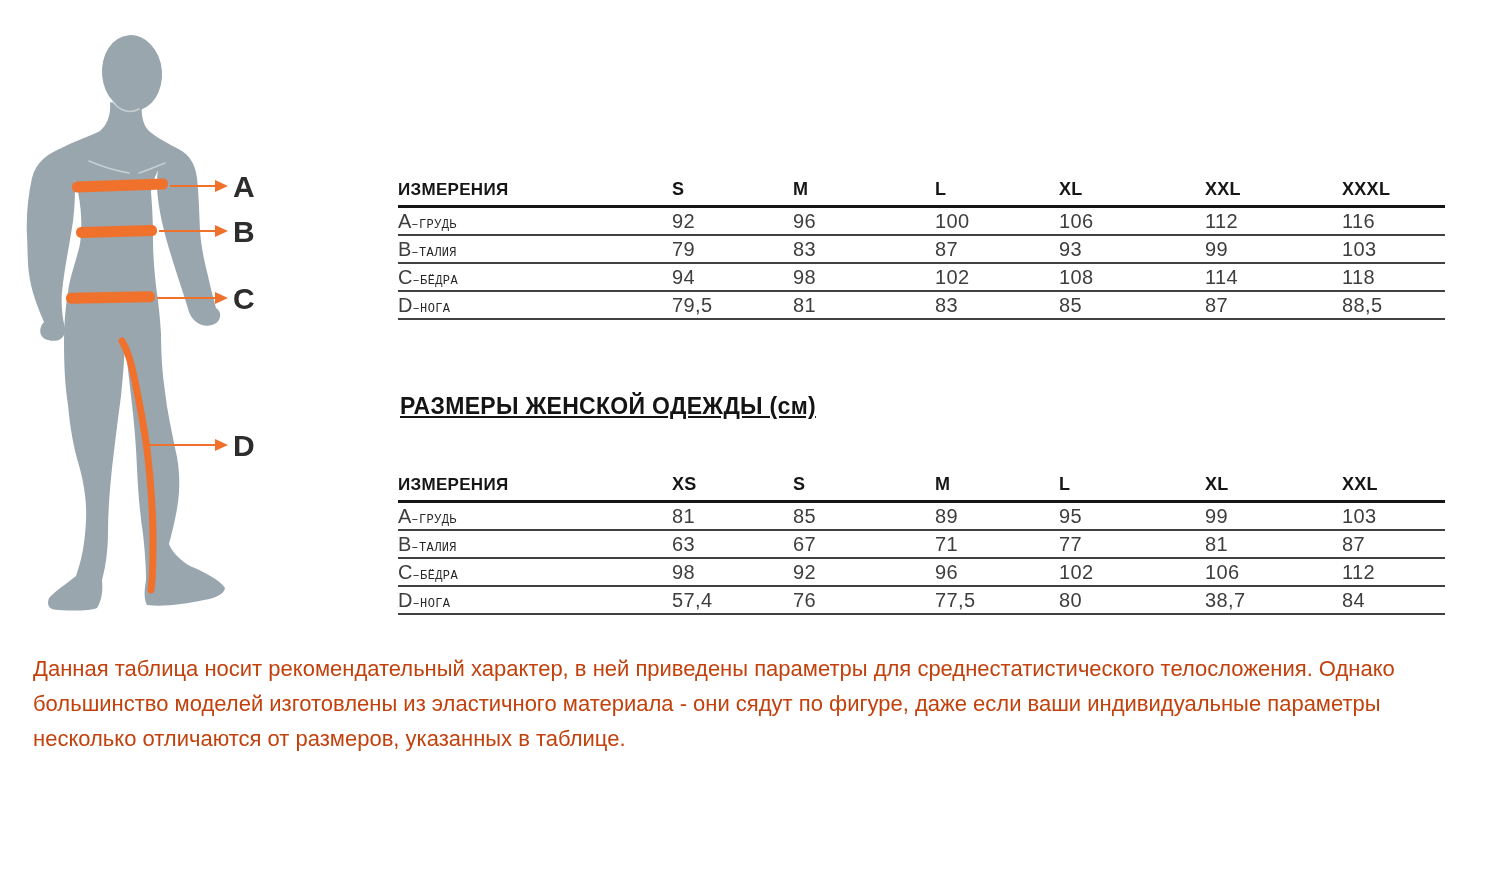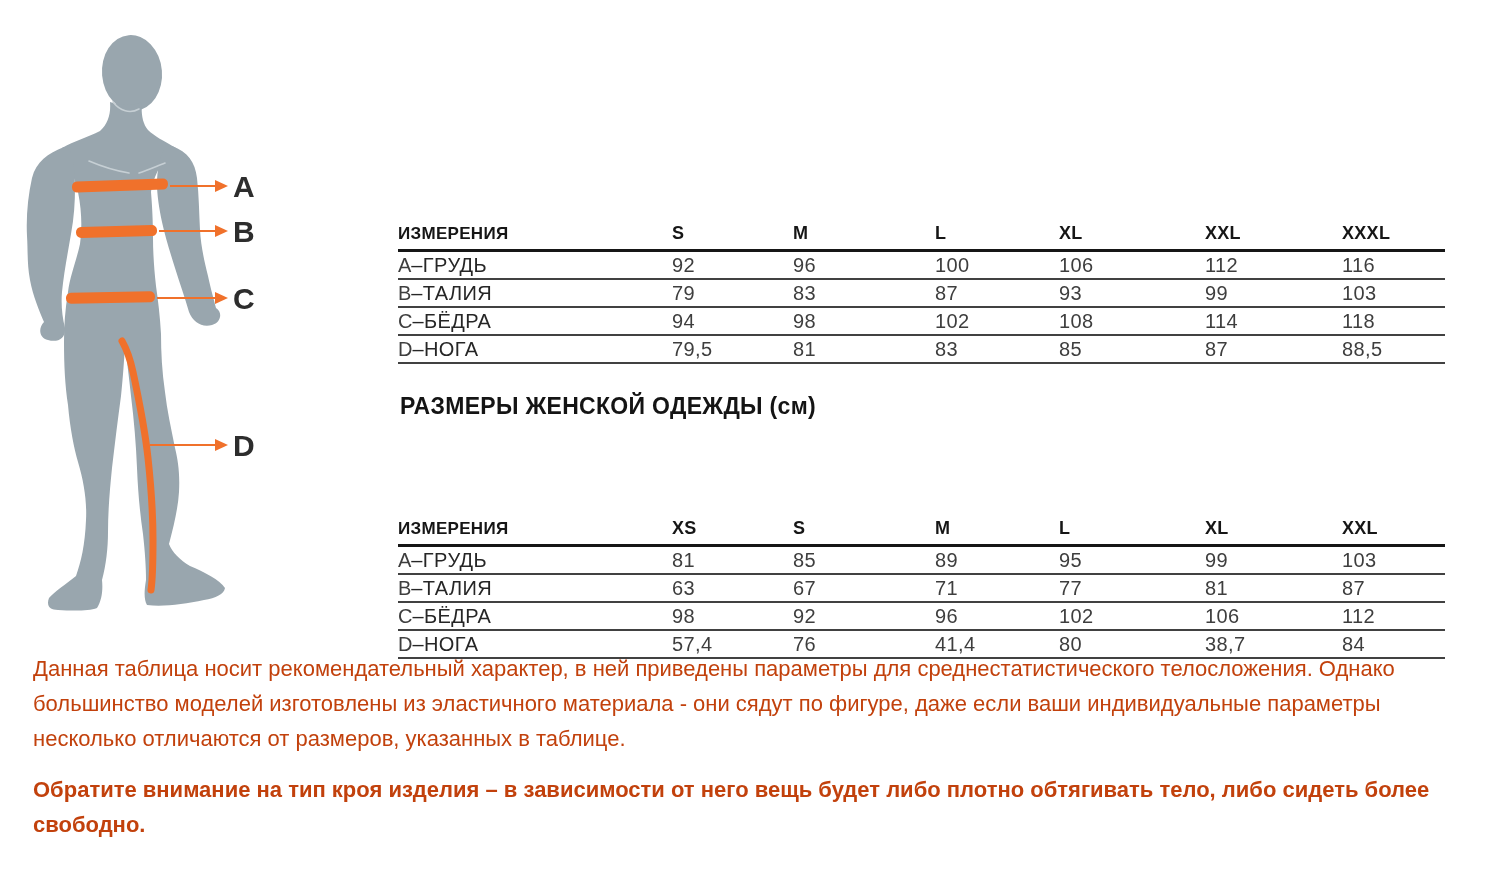--- a/index.html
+++ b/index.html
@@ -6,32 +6,32 @@
   body{
     width:1500px;height:896px;position:relative;overflow:hidden;
     background:#ffffff;
     font-family:"Liberation Sans",sans-serif;
   }
   .figure-svg{position:absolute;left:4px;top:0;width:262px;height:630px;}
 
   .col-right{position:absolute;left:398px;top:0;width:1049px;height:640px;}
   .tbl-title{position:absolute;left:2px;margin:0;font-size:23px;font-weight:700;color:#141414;letter-spacing:.3px;white-space:nowrap;}
   .tbl-title.men{top:100px;}
-  .tbl-title.women{top:393px;}
+  .tbl-title.women{top:393px;text-decoration:underline;}
   .size-table{position:absolute;left:0;width:1047px;}
   .size-table.men{top:179px;}
   .size-table.women{top:474px;}
 
-  table{width:100%;border-collapse:collapse;table-layout:fixed;margin-top:44px;}
+  table{width:100%;border-collapse:collapse;table-layout:fixed;}
   thead th{text-align:left;vertical-align:bottom;padding:0 0 5px 0;border-bottom:3px solid #161616;color:#161616;}
   th.h-measure{font-size:17px;letter-spacing:.3px;}
   th.h-size{font-size:18px;letter-spacing:.3px;}
   tbody td{height:26px;border-bottom:2px solid #414141;vertical-align:middle;padding:0;}
   td.c-label .ltr{font-size:20px;color:#3e3e3e;font-weight:400;}
-  td.c-label .nm{font-size:20px;color:#262626;letter-spacing:.4px;}
+  td.c-label .nm{font-size:12px;color:#262626;letter-spacing:.4px;font-family:Liberation Mono, monospace;}
   td.c-val{font-size:20px;color:#3e3e3e;letter-spacing:.4px;font-weight:400;}
 
   .notes{position:absolute;left:33px;top:651px;width:1447px;color:#c2410c;}
   .notes p{margin:0;font-size:22px;line-height:35px;}
   .notes .note-2{margin-top:16px;font-weight:700;}
 </style>
 </head>
 <body>
 
 <svg class="figure-svg" viewBox="0 0 262 630">
@@ -249,26 +249,25 @@
             <td class="c-val">92</td>
             <td class="c-val">96</td>
             <td class="c-val">102</td>
             <td class="c-val">106</td>
             <td class="c-val">112</td>
           </tr>
           <tr>
             <td class="c-label"><span class="ltr">D</span><span class="nm">–НОГА</span></td>
             <td class="c-val">57,4</td>
             <td class="c-val">76</td>
-            <td class="c-val">41,4</td>
+            <td class="c-val">77,5</td>
             <td class="c-val">80</td>
             <td class="c-val">38,7</td>
             <td class="c-val">84</td>
           </tr>
         </tbody>
       </table>
     </div>
 </div>
 
 <div class="notes">
   <p class="note-1">Данная таблица носит рекомендательный характер, в ней приведены параметры для среднестатистического телосложения. Однако большинство моделей изготовлены из эластичного материала - они сядут по фигуре, даже если ваши индивидуальные параметры несколько отличаются от размеров, указанных в таблице.</p>
-  <p class="note-2">Обратите внимание на тип кроя изделия – в зависимости от него вещь будет либо плотно обтягивать тело, либо сидеть более свободно.</p>
 </div>
 
 </body></html>

